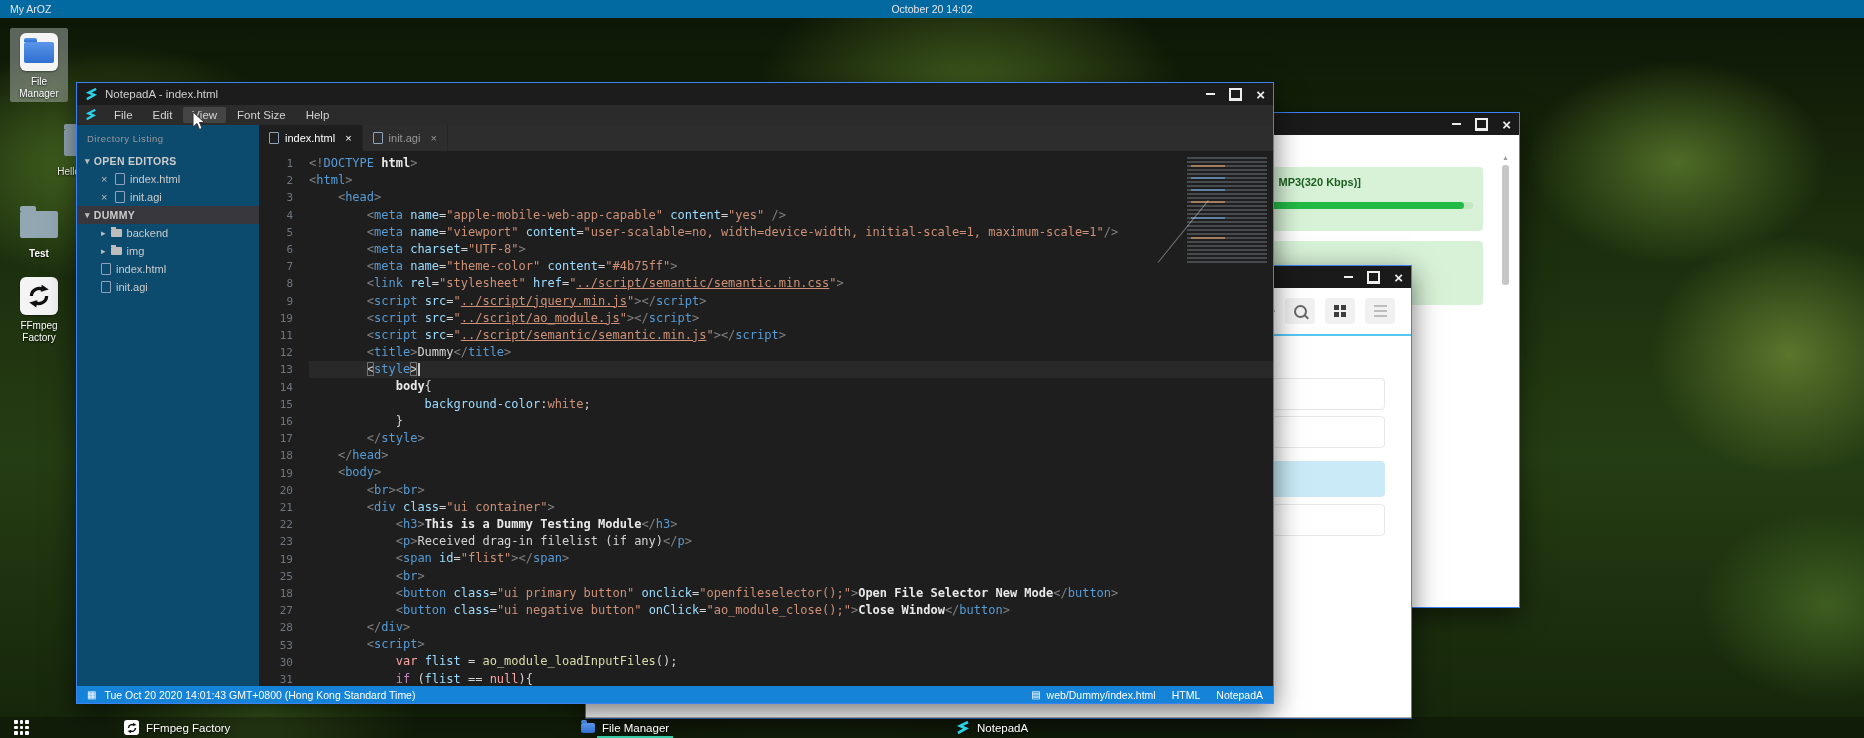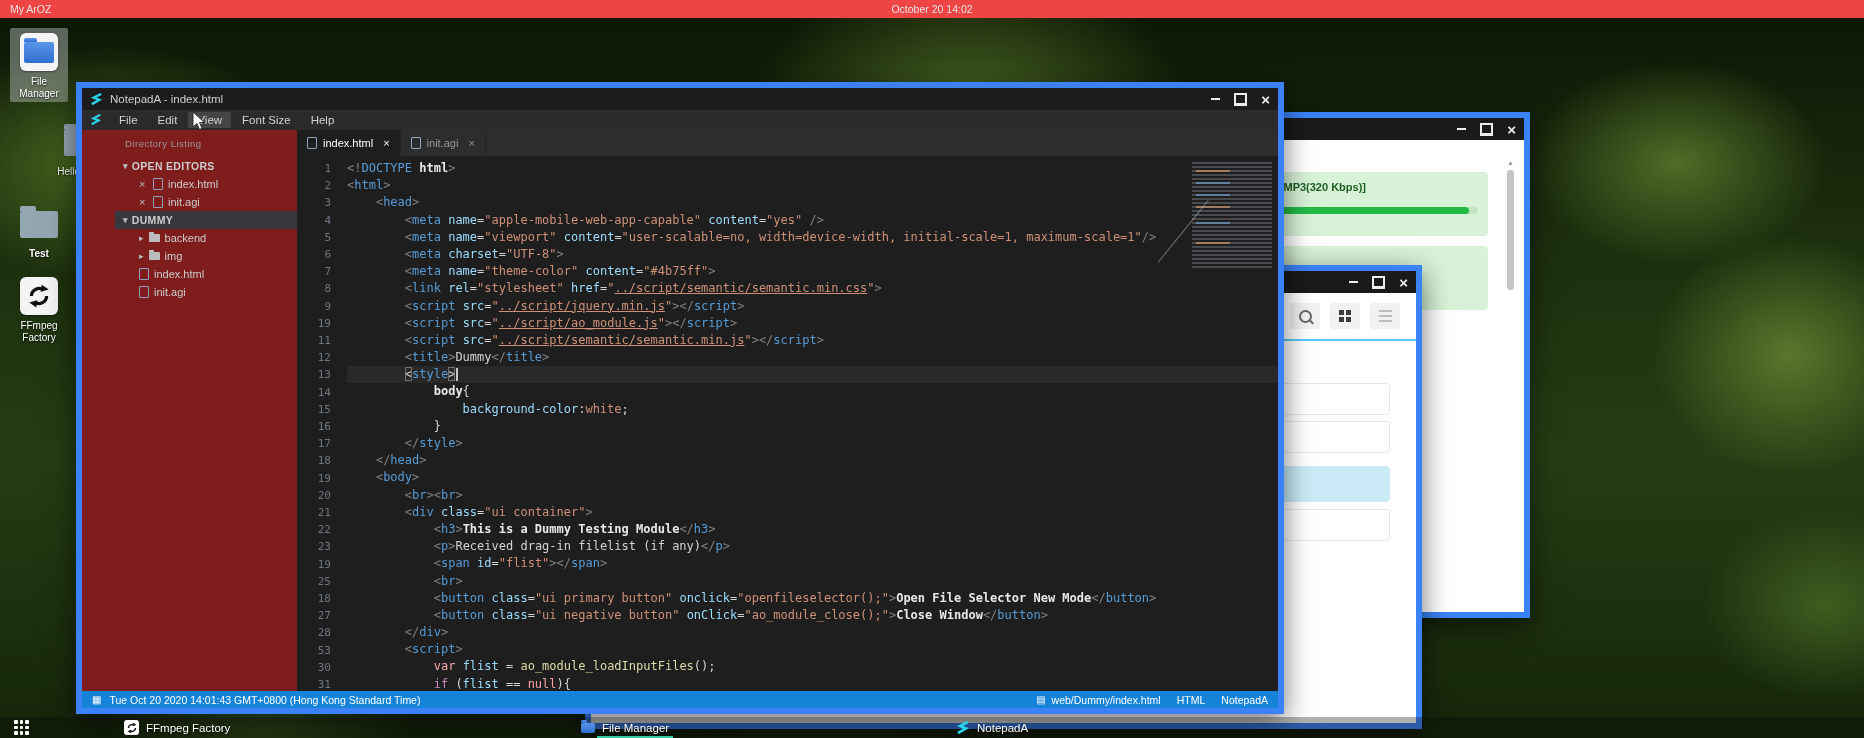--- a/index.html
+++ b/index.html
@@ -17,21 +17,21 @@
       radial-gradient(ellipse 250px 170px at 90% 22%, rgba(125,165,62,.55), transparent 60%),
       radial-gradient(ellipse 230px 200px at 96% 48%, rgba(150,180,72,.5), transparent 60%),
       radial-gradient(ellipse 390px 250px at 44% 92%, rgba(30,50,15,.85), transparent 60%),
       radial-gradient(ellipse 210px 160px at 98% 82%, rgba(84,124,44,.6), transparent 60%),
       radial-gradient(ellipse 260px 190px at 14% 96%, rgba(72,112,37,.6), transparent 60%),
       radial-gradient(ellipse 200px 140px at 38% 40%, rgba(52,82,26,.6), transparent 60%),
       linear-gradient(180deg,#0c1505 0%,#1b2d0d 30%,#253d13 62%,#15250a 100%);}
 
   
   .topbar{position:absolute;top:0;left:0;right:0;height:18px;z-index:70;
-    background:#ef4444;color:#e6e6e6;font-size:10.5px;display:flex;align-items:center;}
+    background:#0369a1;color:#e6e6e6;font-size:10.5px;display:flex;align-items:center;}
   .topbar .brand{padding-left:10px;}
   .topbar .clock{position:absolute;left:50%;transform:translateX(-50%);}
 
   
   .dicon{position:absolute;left:10px;width:58px;text-align:center;color:#fff;font-size:10px;
     line-height:12px;text-shadow:0 1px 2px rgba(0,0,0,.85);z-index:5;padding:3px 0 2px;}
   .dicon.selected{background:rgba(190,198,198,.45);border-radius:2px;}
   .di-icon{display:flex;justify-content:center;align-items:center;height:42px;margin-bottom:3px;}
   .tile{width:38px;height:38px;background:#f4f4f4;border-radius:6px;display:flex;
     align-items:center;justify-content:center;box-shadow:0 1px 2px rgba(0,0,0,.4);}
@@ -52,21 +52,21 @@
     color:#fff;font-size:11.5px;text-shadow:0 1px 2px rgba(0,0,0,.8);padding:0 6px;}
   .tb-item.active::after{content:"";position:absolute;left:22px;right:2px;bottom:0;height:2px;
     background:#35c9a4;}
   .tb-ico-tile{width:15px;height:15px;background:#fff;border-radius:3px;display:flex;
     align-items:center;justify-content:center;}
   .folder.mini{width:14px;height:10px;}
   .folder.mini::before{width:6px;height:3px;top:-3px;}
 
   
   .win{position:absolute;background:#fff;box-shadow:0 8px 26px rgba(0,0,0,.55);
-    border:6px solid #3b82f6;}
+    border:1px solid #3b82f6;}
   .win-titlebar{height:22px;background:#1a1a1a;display:flex;align-items:center;
     color:#ccc;font-size:11.5px;position:relative;}
   .win-controls{position:absolute;right:8px;top:0;height:22px;display:flex;align-items:center;gap:14px;}
   .wc{color:#eee;font-size:13px;line-height:1;cursor:default;display:flex;align-items:center;}
   .wc .min-bar{display:block;width:9px;height:2px;background:#eee;}
   .wc .max-box{display:block;width:9px;height:8px;border:2px solid #eee;border-bottom-width:3px;}
   .wc.close{font-size:15px;font-weight:bold;}
 
   
   #win-ffmpeg{left:1150px;top:112px;width:368px;height:494px;z-index:10;}
@@ -105,22 +105,22 @@
   
   #win-notepad{left:76px;top:82px;width:1196px;height:620px;z-index:50;display:flex;
     flex-direction:column;background:#1e1e1e;}
   .np-titlebar{height:22px;background:#1c1c1c;display:flex;align-items:center;gap:7px;
     padding-left:8px;color:#cfcfcf;font-size:11.5px;position:relative;flex:0 0 auto;}
   .np-menubar{height:20px;background:#2b2b2b;display:flex;align-items:center;gap:2px;
     padding-left:8px;color:#d2d2d2;font-size:11.5px;flex:0 0 auto;}
   .menu-item{padding:2px 9px;border-radius:2px;}
   .menu-item.active{background:#454545;}
   .np-body{flex:1;display:flex;min-height:0;}
-  .np-sidebar{width:182px;background:#7f1d1d;color:#c5c5c5;font-size:11px;flex:0 0 auto;
-    overflow:hidden;padding-left:33px;}
+  .np-sidebar{width:182px;background:#0c4a6e;color:#c5c5c5;font-size:11px;flex:0 0 auto;
+    overflow:hidden;}
   .sb-header{color:#9a9a9a;font-size:9.5px;letter-spacing:.5px;padding:8px 0 8px 10px;}
   .tree-section{display:flex;align-items:center;gap:4px;padding:3px 0 3px 8px;
     font-size:10.5px;color:#cccccc;font-weight:bold;letter-spacing:.3px;}
   .tree-section.hl{background:#37373d;}
   .tree-item{display:flex;align-items:center;gap:5px;padding:3px 0 3px 24px;color:#cccccc;}
   .tree-item .ti-close{color:#bbb;font-size:11px;width:9px;}
   .caret{color:#bdbdbd;font-size:9px;}
   .file-glyph{display:inline-block;width:8px;height:10px;border:1px solid #8fa3bd;
     border-radius:1px;background:transparent;}
   .folder-glyph{position:relative;display:inline-block;width:11px;height:8px;background:#bdbdbd;border-radius:1px;}

